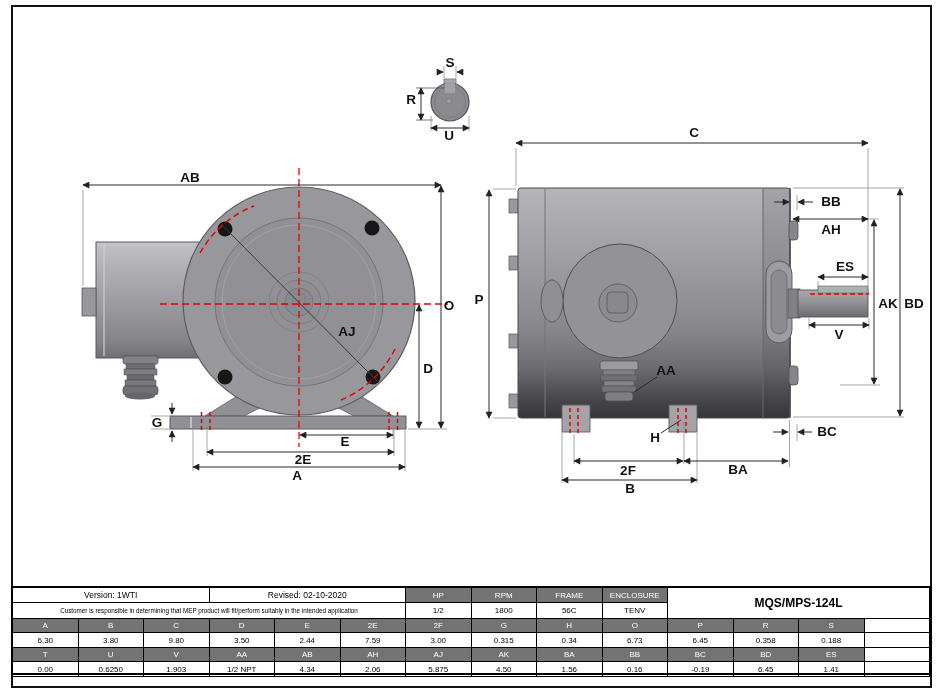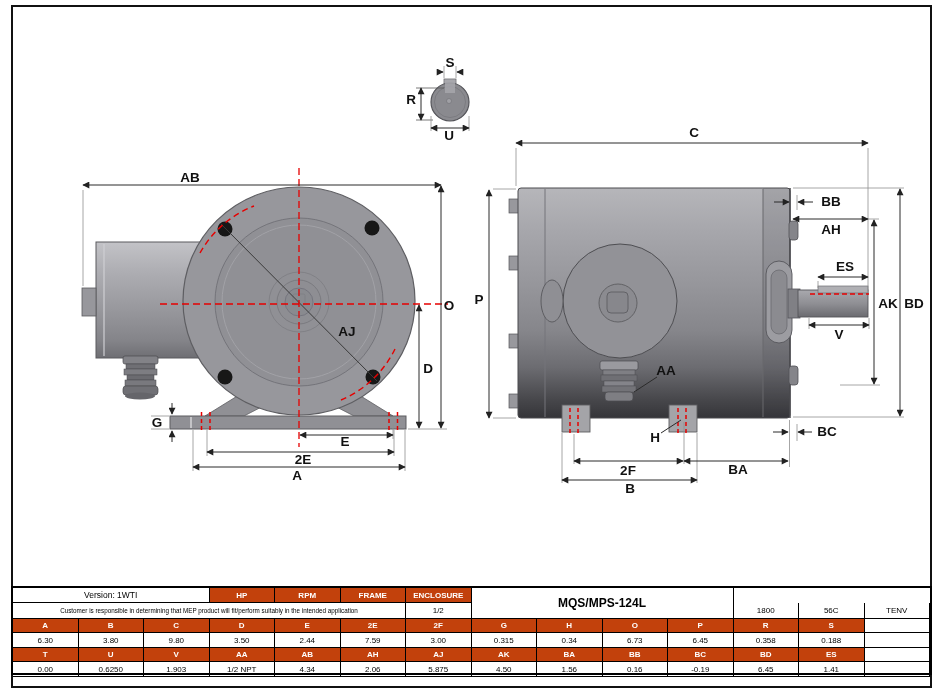--- a/index.html
+++ b/index.html
@@ -11,21 +11,21 @@
   .lbl{position:absolute;transform:translate(-50%,-50%);font-weight:bold;
        font-size:13.5px;color:#111;white-space:nowrap;line-height:1;}
   
   .tbl{position:absolute;left:11px;top:586px;width:921px;height:89px;
        border:2px solid #000;box-sizing:border-box;background:#fff;
        display:grid;grid-template-columns:repeat(14,1fr);
        grid-template-rows:15px 16px 14px 15px 14px 15px;}
   .cell{border-right:1px solid #000;border-bottom:1px solid #000;
         display:flex;align-items:center;justify-content:center;
         font-size:8px;color:#000;overflow:hidden;white-space:nowrap;box-sizing:border-box;}
-  .hdr{background:#c2410c;color:#fff;font-weight:bold;}
+  .hdr{background:#737373;color:#fff;font-weight:normal;}
   .sp3{grid-column:span 3;font-size:8.5px;}
   .sp6{grid-column:span 6;font-size:6.3px;}
   .model{grid-column:span 4;grid-row:span 2;font-weight:bold;font-size:12px;border-bottom:1px solid #000;}
 </style>
 </head>
 <body>
 
 <div id="stage">
   <div id="frame"></div>
 
@@ -243,20 +243,21 @@
   <div class="lbl" style="left:666px;top:371px">AA</div>
   <div class="lbl" style="left:827px;top:432px">BC</div>
   <div class="lbl" style="left:738px;top:470px">BA</div>
   <div class="lbl" style="left:628px;top:471px">2F</div>
   <div class="lbl" style="left:630px;top:489px">B</div>
   <div class="lbl" style="left:655px;top:438px">H</div>
 
   <div class="tbl">
 
     <div class="cell sp3">Version: 1WTI</div>
+    <div class="cell sp3">Revised: 02-10-2020</div>
     <div class="cell hdr">HP</div>
     <div class="cell hdr">RPM</div>
     <div class="cell hdr">FRAME</div>
     <div class="cell hdr">ENCLOSURE</div>
     <div class="cell model">MQS/MPS-124L</div>
 
     <div class="cell sp6">Customer is responsible in determining that MEP product will fit/perform suitably in the intended application</div>
     <div class="cell">1/2</div>
     <div class="cell">1800</div>
     <div class="cell">56C</div>

